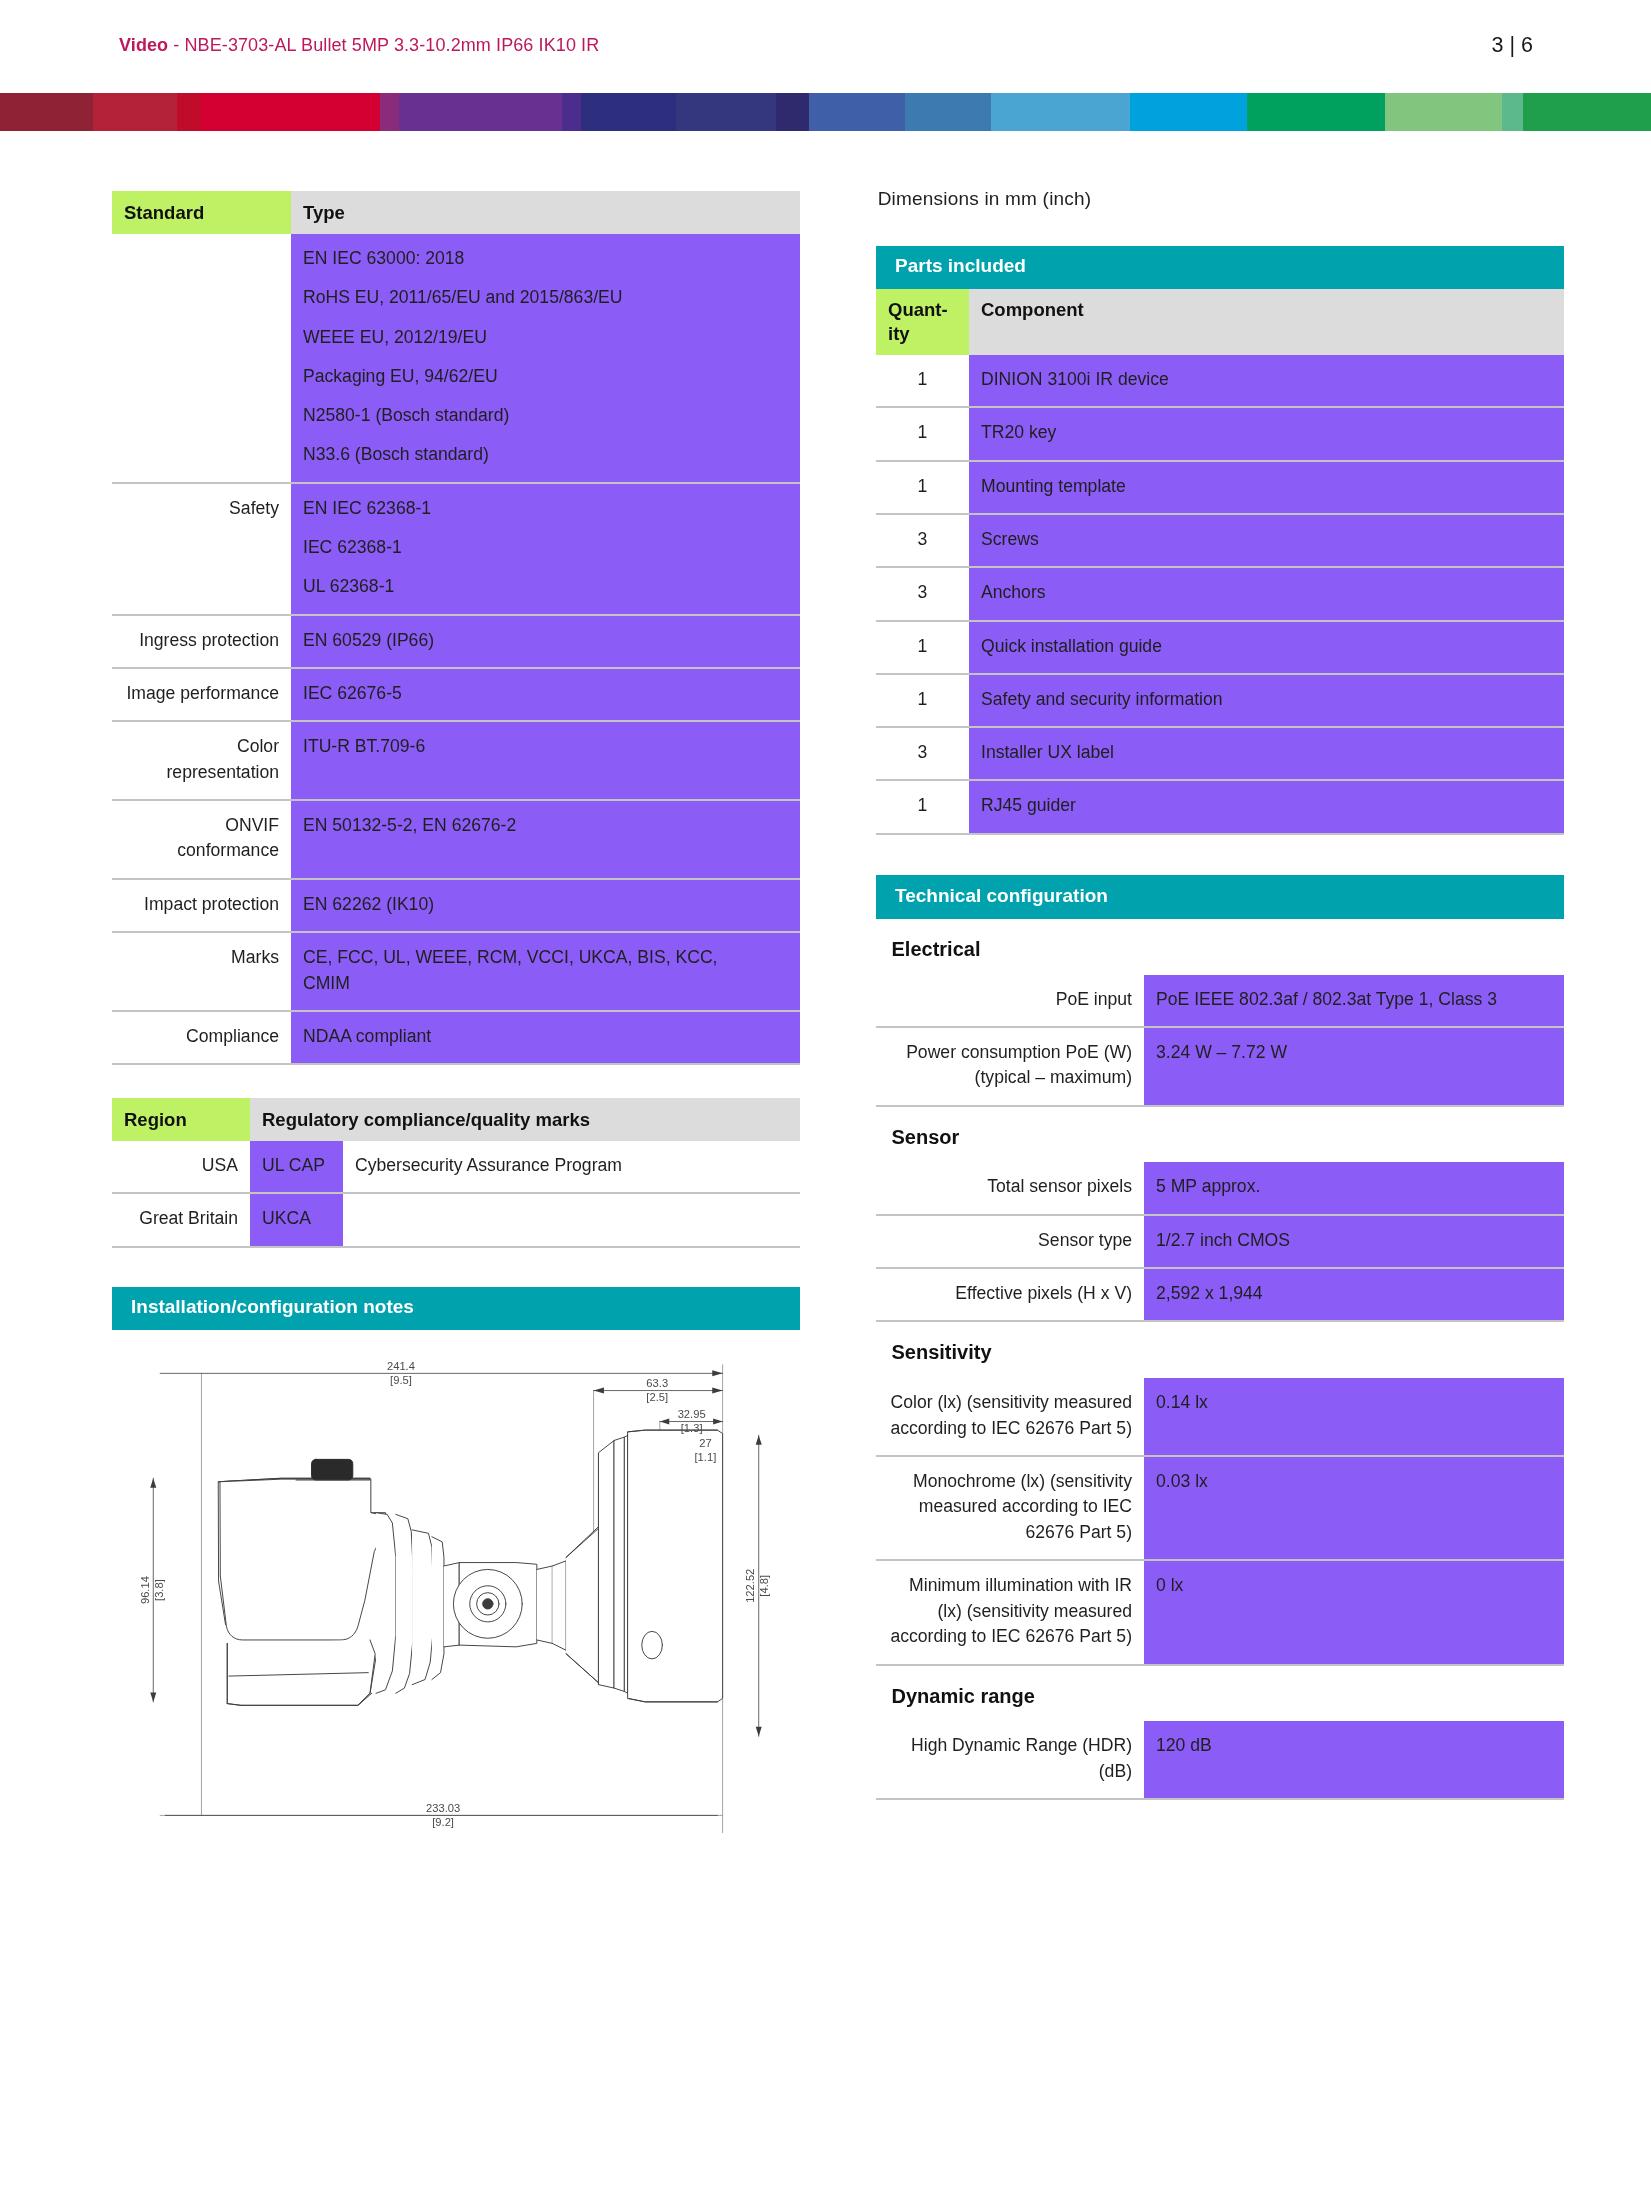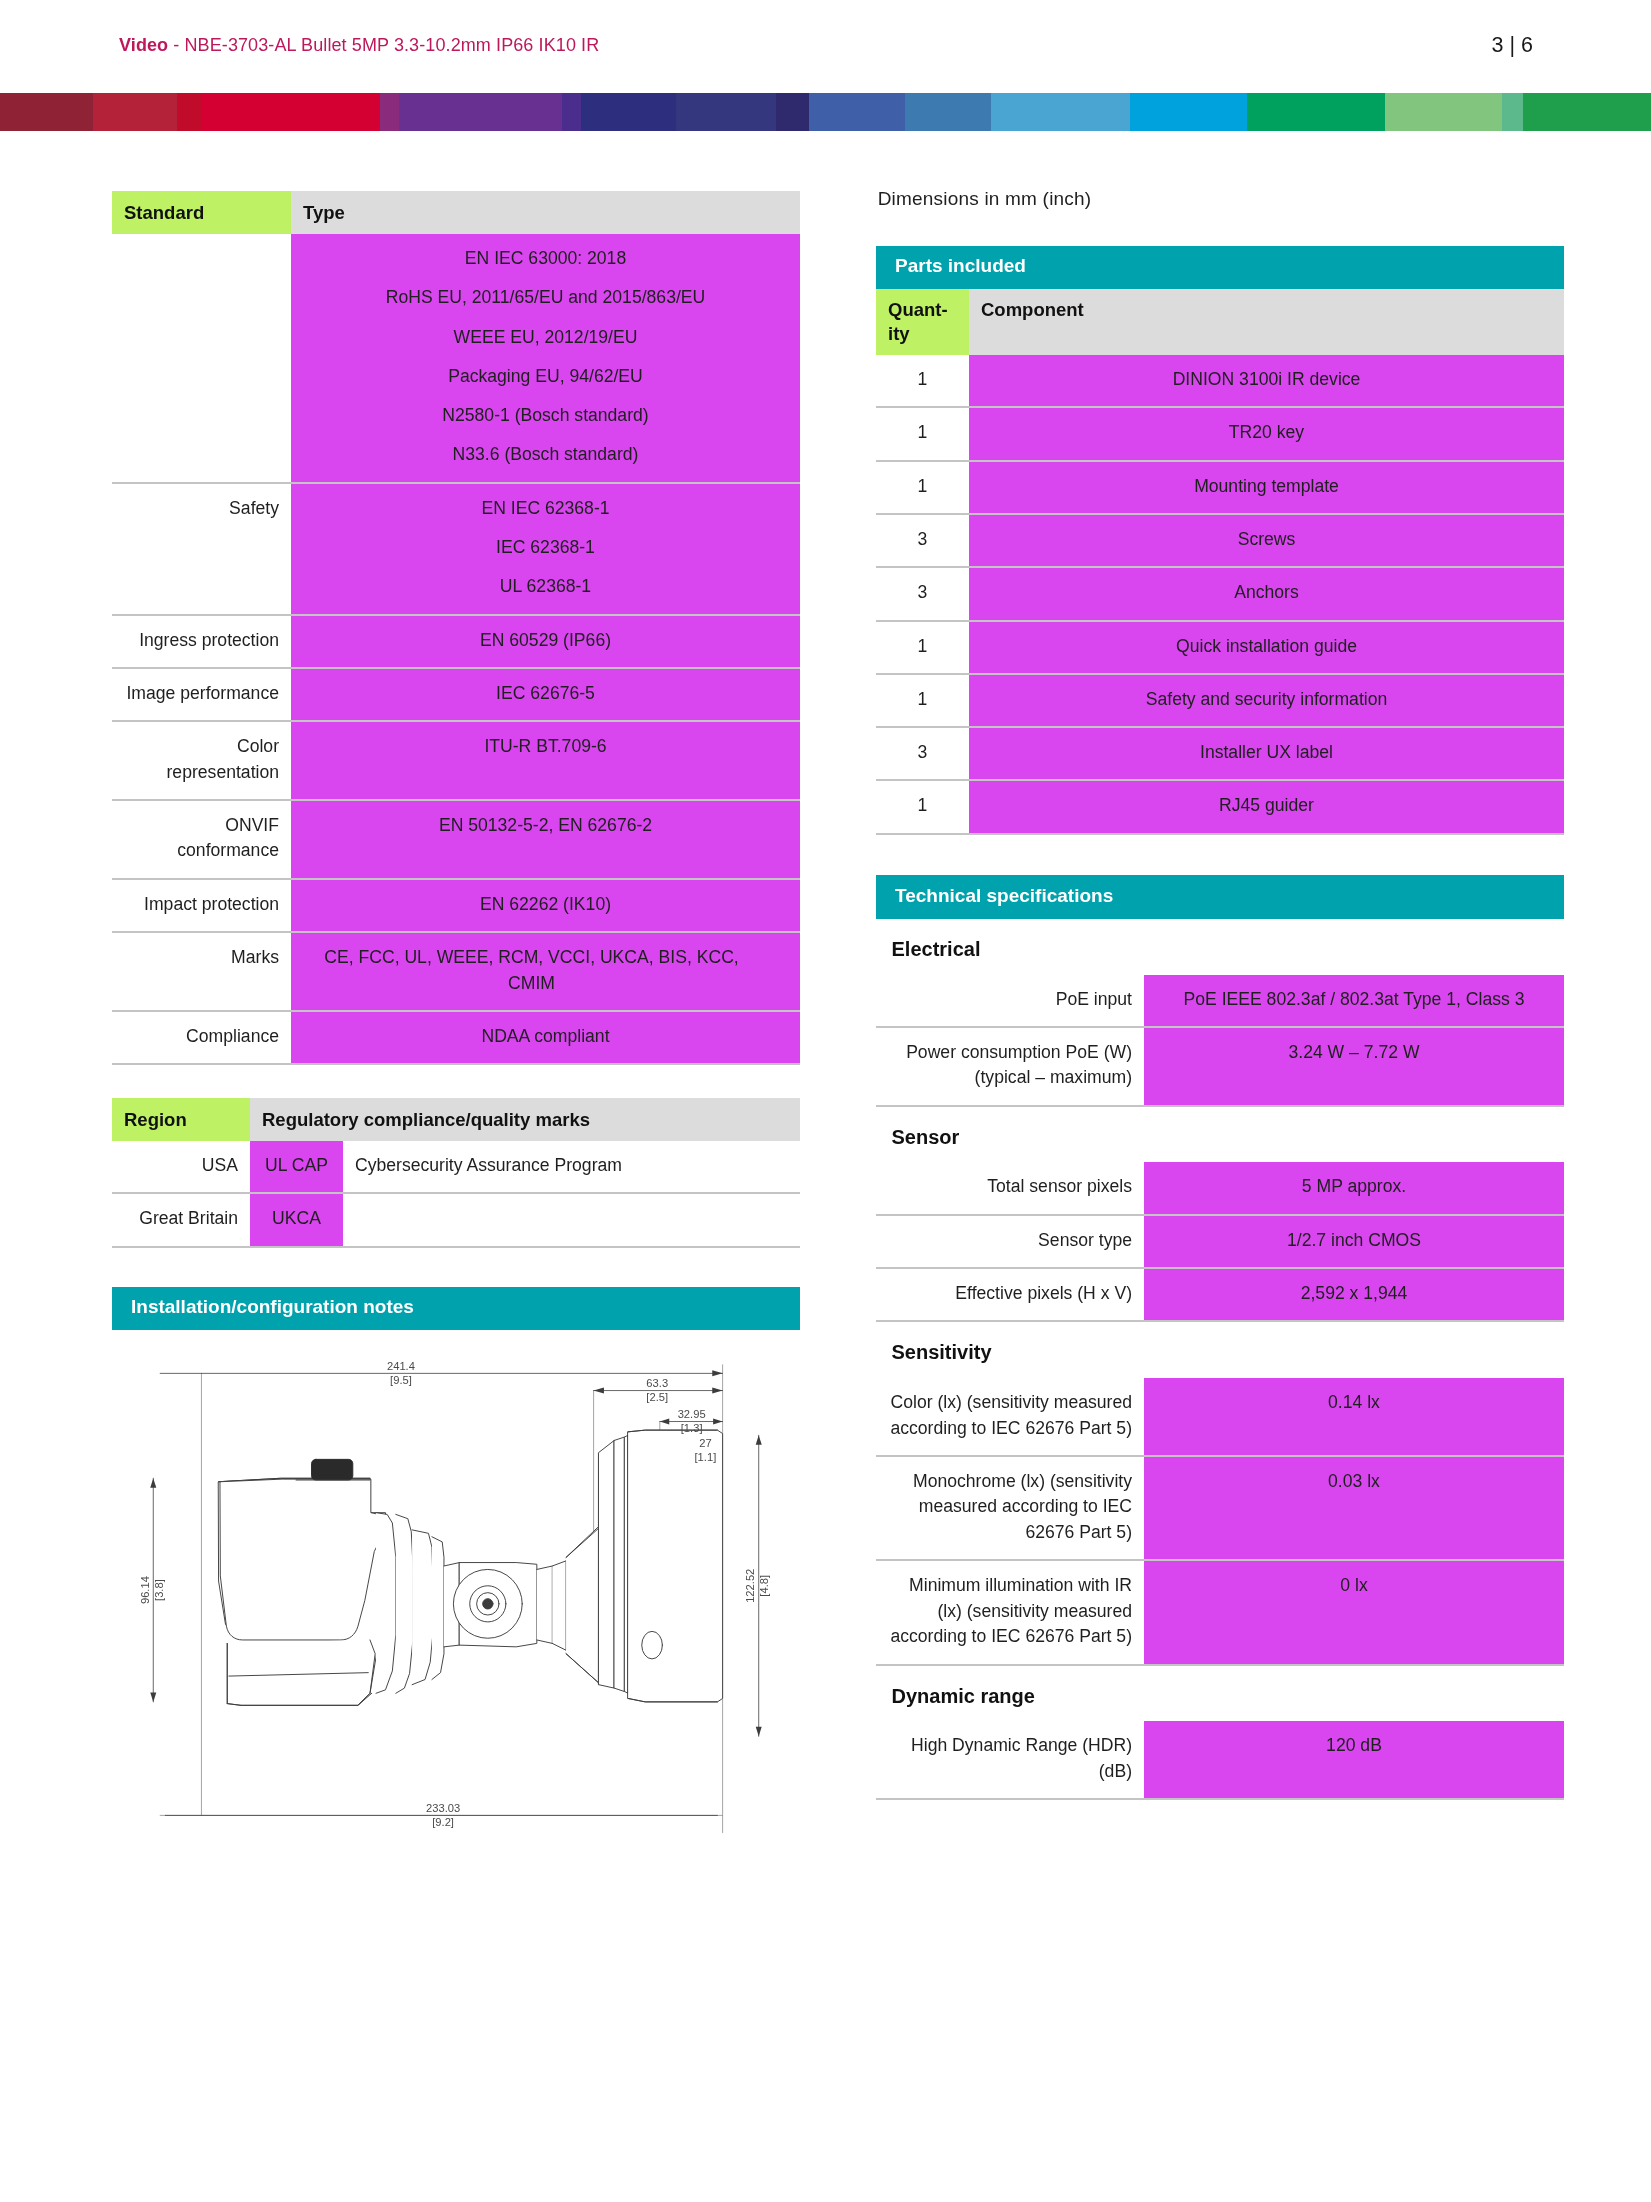--- a/index.html
+++ b/index.html
@@ -41,21 +41,21 @@
     line-height: 1.25;
   }
   .thead-row th.k { background: #bef264; }
 
   .spec tbody tr td {
     font-size: 17.6px; line-height: 1.45; color: #1f1f1f;
     padding: 12px 12px 13.8px 12px;
     border-bottom: 2.6px solid #c4c4c4;
   }
   .spec tbody tr td.k { background: #ffffff; text-align: right; }
-  .spec tbody tr td.v { background: #d946ef; text-align: center; }
+  .spec tbody tr td.v { background: #8b5cf6; }
   .spec tbody tr td.blank { background: #ffffff; }
   .spec tbody tr:last-child td { border-bottom: 2.6px solid #c4c4c4; }
 
   .lines div { margin-bottom: 13.8px; }
   .lines div:last-child { margin-bottom: 0; }
 
   
   .teal-bar {
     background: #00a3ad; color: #ffffff;
     font-size: 19px; font-weight: 700;
@@ -391,21 +391,21 @@
         </tr>
         <tr>
           <td class="k" style="text-align:center">1</td>
           <td class="v">RJ45 guider</td>
         </tr>
       </tbody>
     </table>
 
     <div style="height:20.6px"></div>
 
-    <div class="teal-bar">Technical specifications</div>
+    <div class="teal-bar">Technical configuration</div>
 
     <div class="sub-head">Electrical</div>
     <table class="spec">
       <colgroup>
           <col style="width:268px">
           <col style="width:auto">
         </colgroup>
       <tbody>
         <tr>
           <td class="k">PoE input</td>

